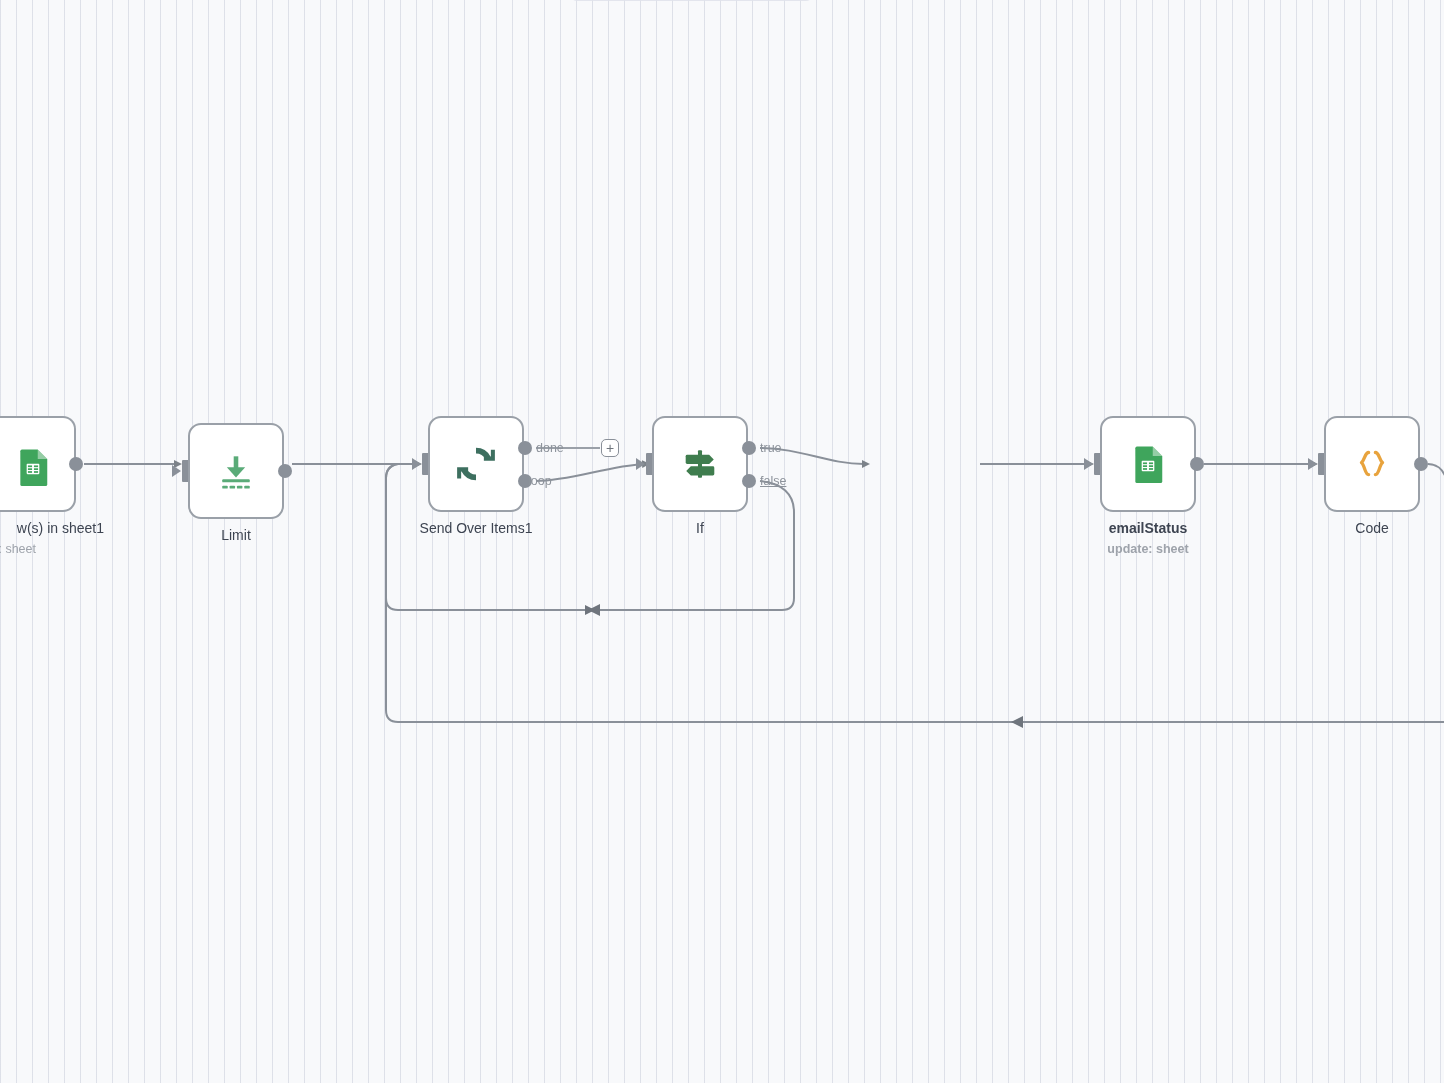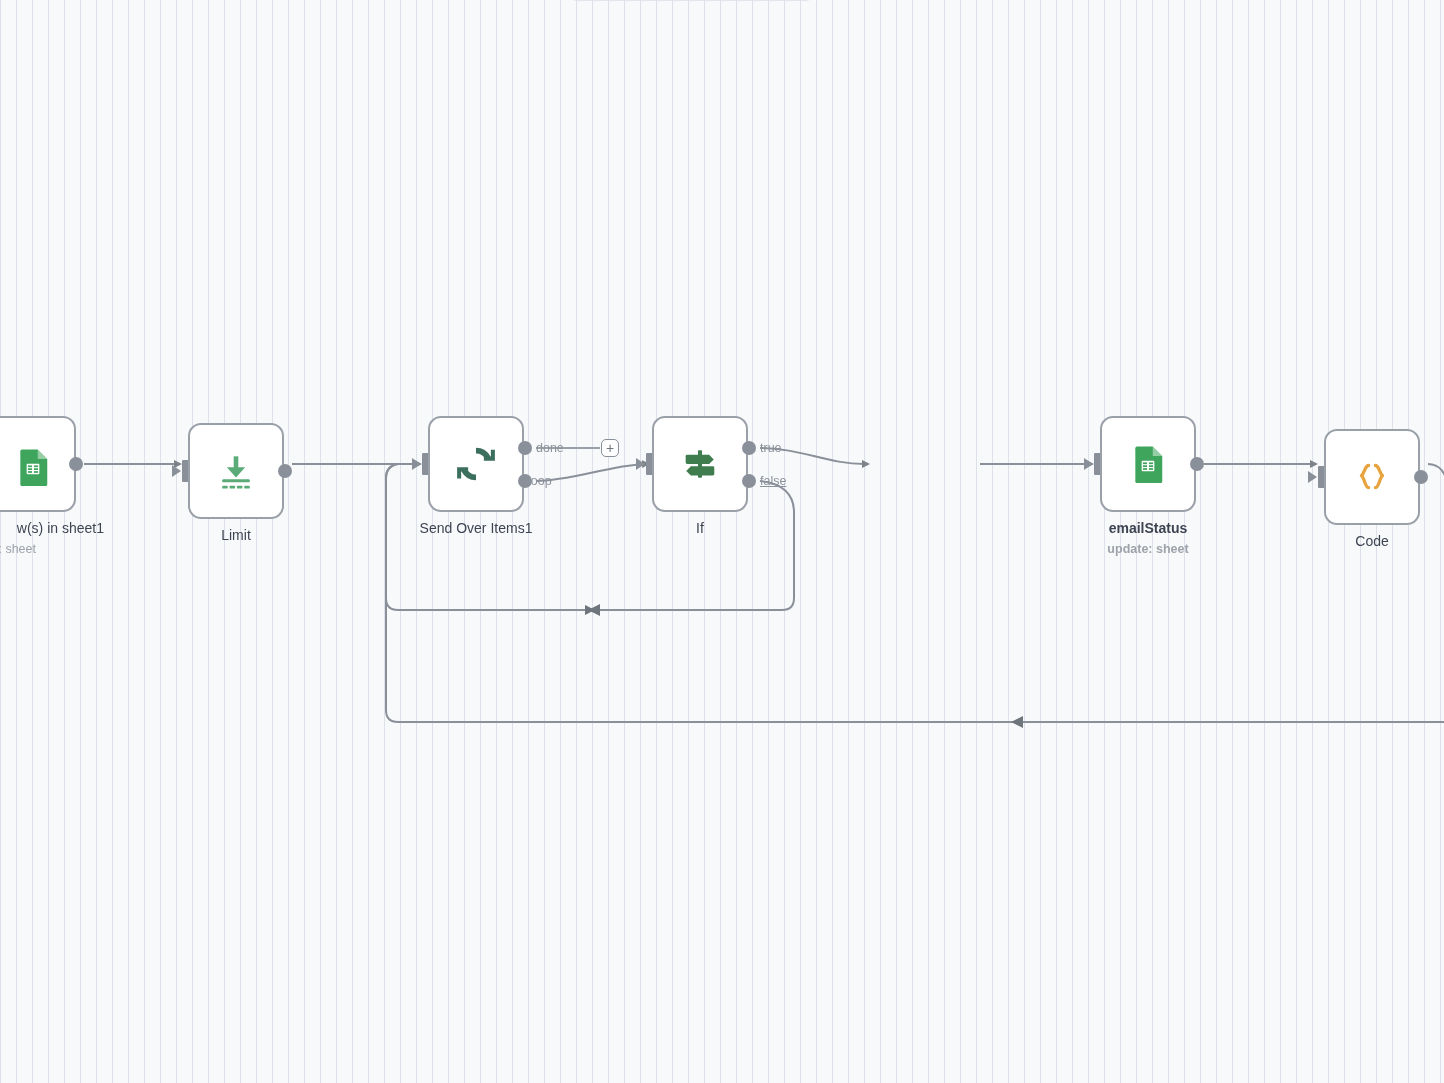--- a/index.html
+++ b/index.html
@@ -307,21 +307,21 @@
             <rect x="25.2" y="29.2" width="5.2" height="2.2"></rect>
           </g>
         </svg>
       </span>
     </div>
     <div class="out-dot" style="left:90px; top:41px;"></div>
     <div class="node-label">emailStatus</div>
     <div class="node-sub">update: sheet</div>
   </div>
 
-  <div style="position:absolute; left:1324px; top:416px; width:96px; height:96px;margin-top:13px;">
+  <div style="position:absolute; left:1324px; top:416px; width:96px; height:96px;">
     <div class="in-arrow" style="left:-16px; top:42px;"></div>
     <div class="in-port" style="left:-6px; top:37px;"></div>
     <div class="node">
       <span>
         <svg width="46" height="46" viewBox="0 0 48 48">
           <g fill="none" stroke="#e8a33d" stroke-width="3.4" stroke-linecap="round" stroke-linejoin="round">
             <path d="M20.5 12 C16.5 12 16.5 20 13 22.5 C16.5 25 16.5 35 20.5 35"></path>
             <path d="M27.5 12 C31.5 12 31.5 20 35 22.5 C31.5 25 31.5 35 27.5 35"></path>
           </g>
         </svg>

